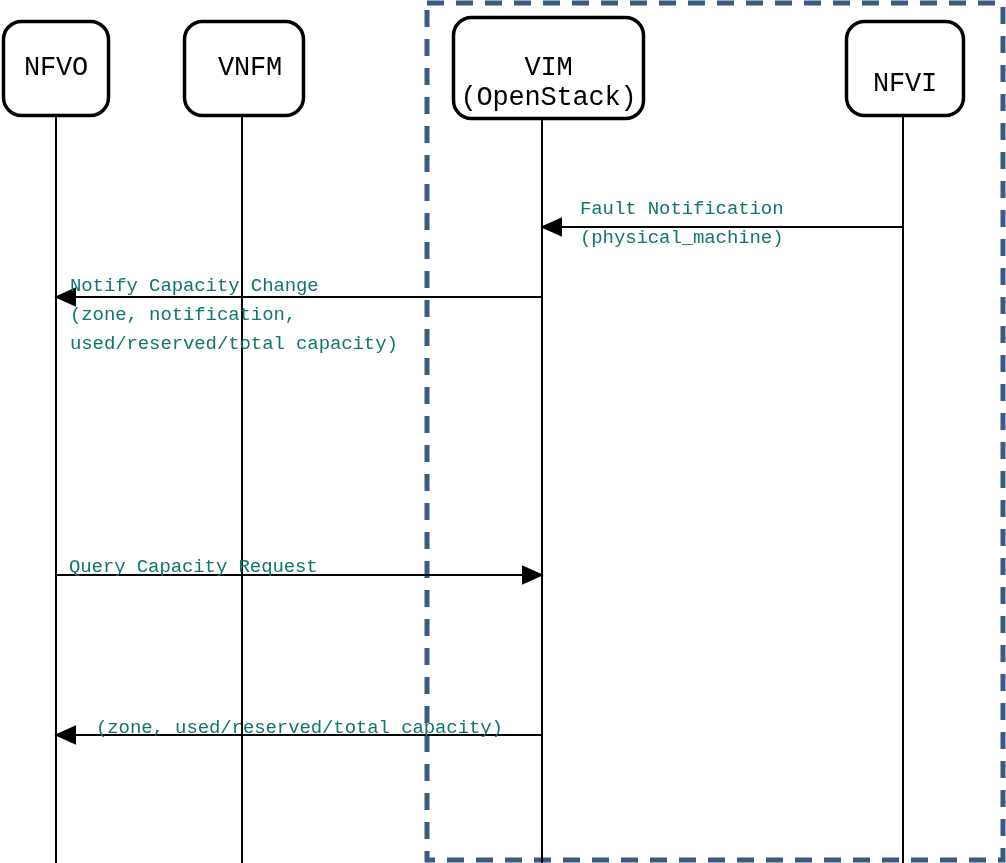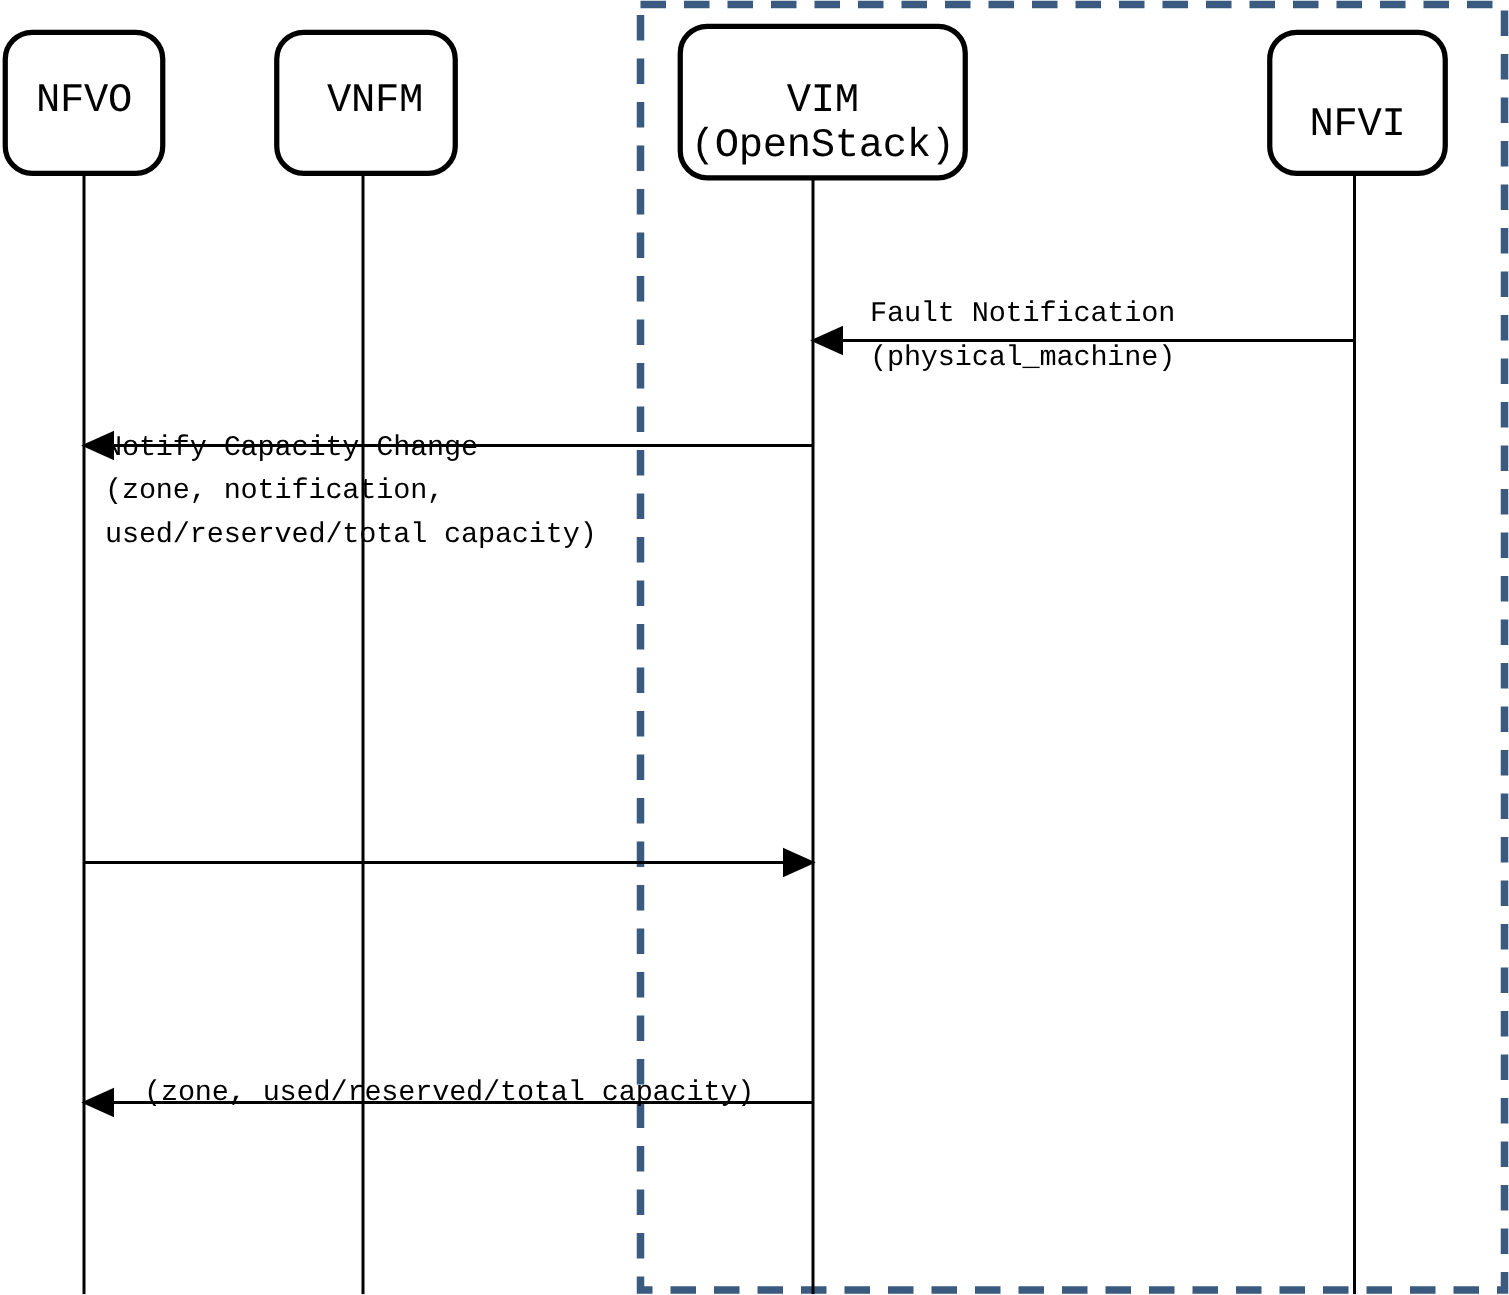--- a/index.html
+++ b/index.html
@@ -38,21 +38,21 @@
     font-size: 27px;
     line-height: 1.12;
     color: #000000;
     letter-spacing: -0.2px;
     pointer-events: none;
   }
   .msg-label {
     position: absolute;
     font-size: 19px;
     line-height: 1.0;
-    color: #000000;
+    color: #0f766e;
     white-space: nowrap;
     letter-spacing: -0.1px;
   }
   .msg-label .ln {
     display: block;
     margin-bottom: 10px;
   }
   .msg-label .ln:last-child {
     margin-bottom: 0;
   }
@@ -108,25 +108,26 @@
       </div>
       <div class="actor-box-label" style="left: 845px; top: 20px; width: 120px; height: 97px; margin-top: 16px;">
         <span>NFVI</span>
       </div>
     </div>
   <div id="message-labels-layer">
       <div class="msg-label" style="left: 580px; top: 200px;">
         <span class="ln">Fault Notification</span>
         <span class="ln">(physical_machine)</span>
       </div>
-      <div class="msg-label" style="left: 70px; top: 277px; margin-top: 12px;">
+      <div class="msg-label" style="left: 70px; top: 277px;">
         <span class="ln">Notify Capacity Change</span>
         <span class="ln">(zone, notification,</span>
         <span class="ln">used/reserved/total capacity)</span>
       </div>
       <div class="msg-label" style="left: 69px; top: 558px;">
+        <span class="ln">Query Capacity Request</span>
       </div>
       <div class="msg-label" style="left: 96px; top: 719px;">
         <span class="ln">(zone, used/reserved/total capacity)</span>
       </div>
     </div>
 
 </div>
 
 </body></html>

